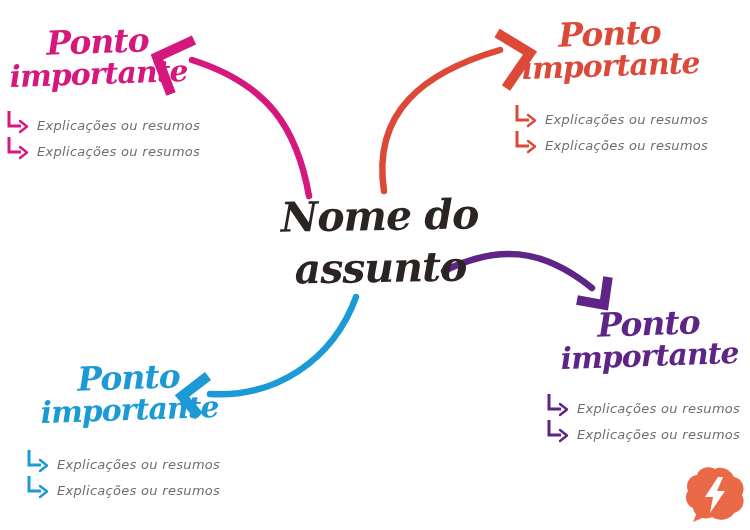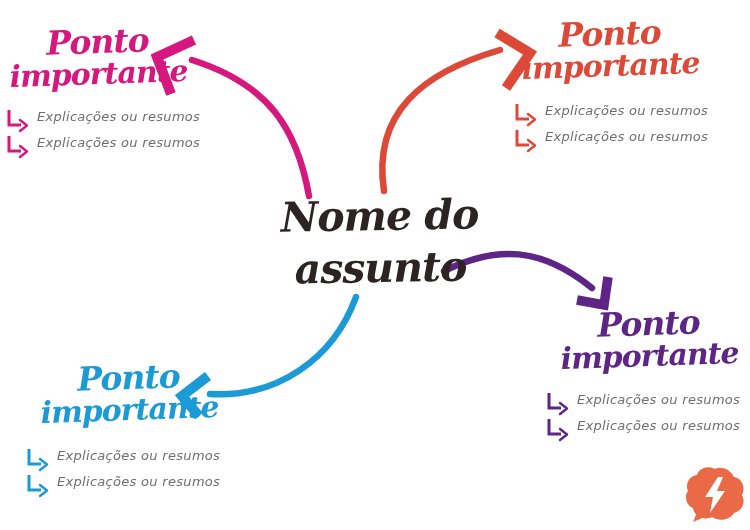--- a/index.html
+++ b/index.html
@@ -14,21 +14,21 @@
     line-height:1.02;letter-spacing:-1px;transform:rotate(-2deg);
   }
   .heading .l1{display:block;font-size:33px;}
   .heading .l2{display:block;font-size:30px;}
   .center-title{
     position:absolute;text-align:center;color:#2b2422;
     font-family:"DejaVu Serif",serif;font-style:italic;font-weight:bold;
     font-size:41px;line-height:1.28;letter-spacing:-1px;transform:rotate(-1deg);
   }
   .items{position:absolute;}
-  .item{display:flex;height:25px;margin-bottom:1px;}
+  .item{display:flex;align-items:flex-end;height:25px;margin-bottom:1px;}
   .item .conn{flex:0 0 auto;margin-right:5px;}
   .item .txt{
     font-size:13px;color:#6d6e71;font-style:italic;letter-spacing:.3px;
     padding-bottom:1px;white-space:nowrap;
   }
   .c-magenta{color:#d6177e;}
   .c-red{color:#dd4938;}
   .c-purple{color:#5e2586;}
   .c-blue{color:#1b9ad6;}
   .logo{position:absolute;left:682px;top:463px;width:66px;height:64px;}

